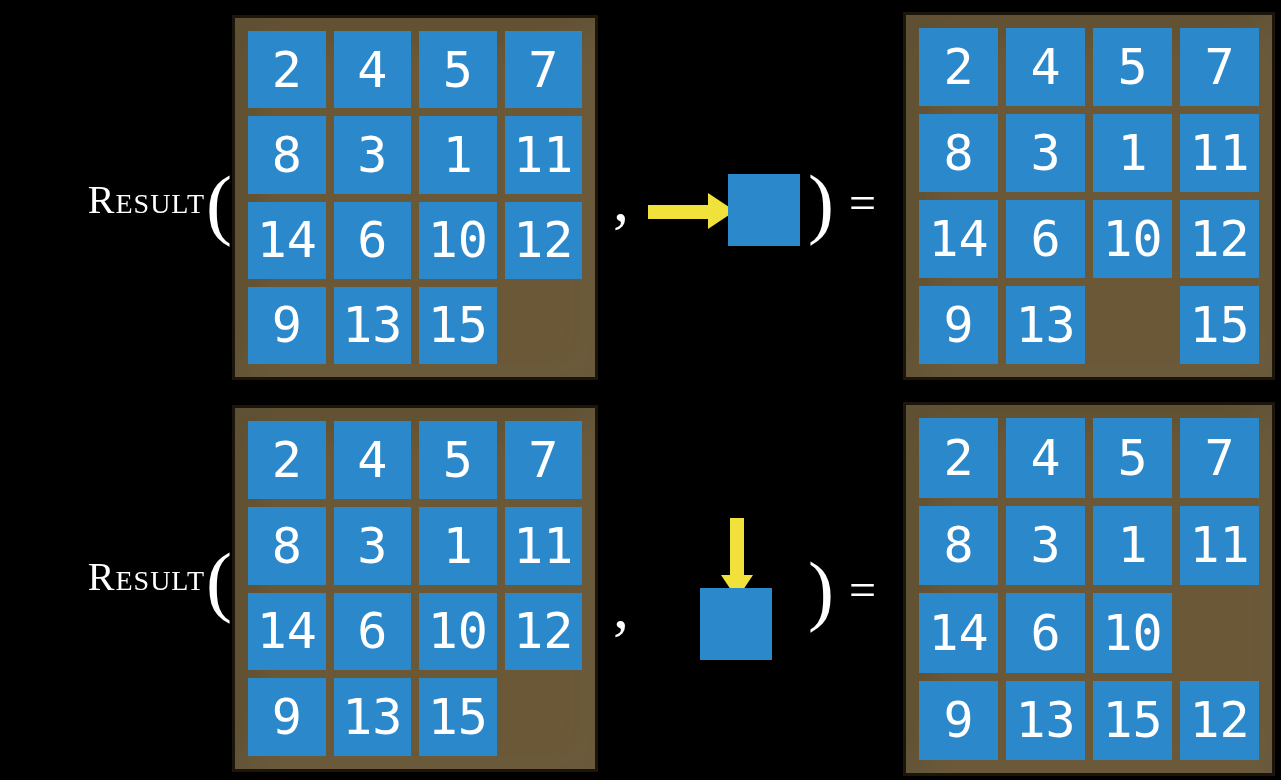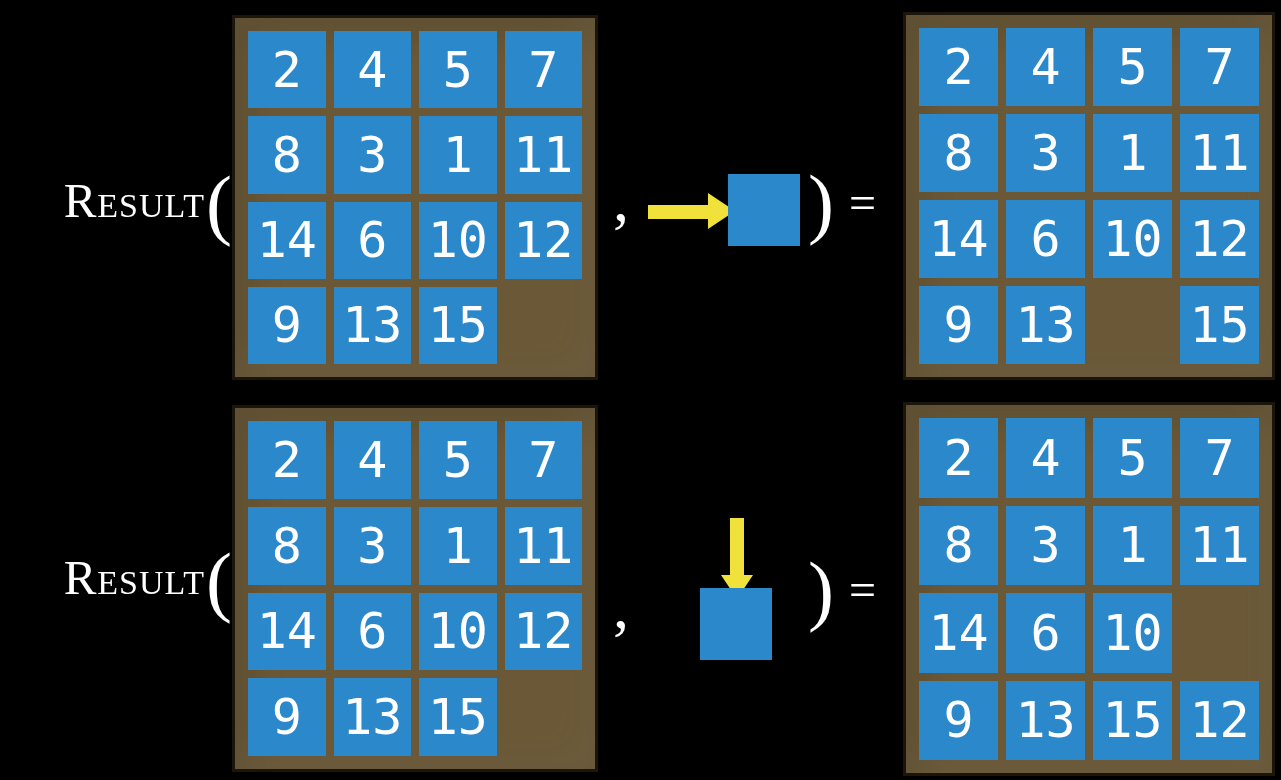--- a/index.html
+++ b/index.html
@@ -10,21 +10,21 @@
     overflow:hidden;
   }
   .abs { position:absolute; }
 
   
   .fnlabel {
     display:flex; align-items:center; justify-content:flex-end;
     color:var(--white,#fff);
   }
   .fnlabel .fn {
-    font-variant:small-caps; font-size:49px; line-height:1; letter-spacing:1px;
+    font-variant:small-caps; font-size:40px; line-height:1; letter-spacing:1px;
   }
   .fnlabel .op {
     font-size:78px; line-height:0; font-variant:normal;
     margin-left:1px; transform:translateY(4px); font-weight:400;
   }
 
   
   .board {
     box-sizing:border-box;
     border:3px solid var(--outline,#1b150c);

